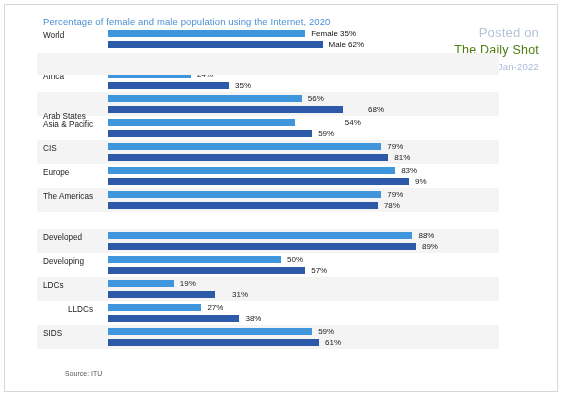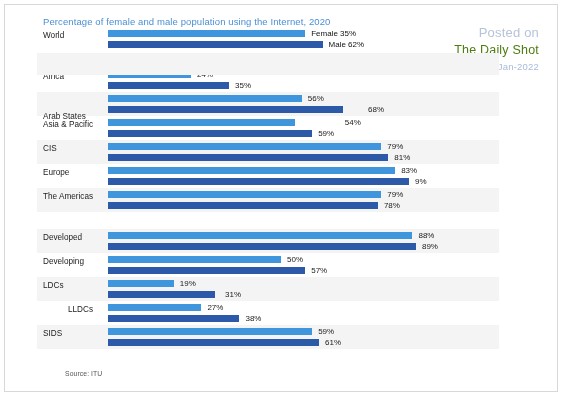--- a/index.html
+++ b/index.html
@@ -179,21 +179,21 @@
       <div class="cat-label" style="top: 230px;">Developing</div>
       <div class="bar female" style="top: 229px; width: 173px;"></div>
       <div class="val" style="top: 228px; left: 282px;">50%</div>
       <div class="bar male" style="top: 240px; width: 197.22px;"></div>
       <div class="val" style="top: 239px; left: 306.22px;">57%</div>
       <div class="band" style="top: 250px; height: 24px;"></div>
       <div class="cat-label" style="top: 254px;">LDCs</div>
       <div class="bar female" style="top: 253px; width: 65.74px;"></div>
       <div class="val" style="top: 252px; left: 174.74px;">19%</div>
       <div class="bar male" style="top: 264px; width: 107.26px;"></div>
-      <div class="val" style="top: 263px; left: 220px;">31%</div>
+      <div class="val" style="top: 263px; left: 227px;">31%</div>
       <div class="band plain" style="top: 274px; height: 24px;"></div>
       <div class="cat-label" style="top: 278px; padding-left: 25px;">LLDCs</div>
       <div class="bar female" style="top: 277px; width: 93.42px;"></div>
       <div class="val" style="top: 276px; left: 202.42px;">27%</div>
       <div class="bar male" style="top: 288px; width: 131.48px;"></div>
       <div class="val" style="top: 287px; left: 240.48px;">38%</div>
       <div class="band" style="top: 298px; height: 24px;"></div>
       <div class="cat-label" style="top: 302px;">SIDS</div>
       <div class="bar female" style="top: 301px; width: 204.14px;"></div>
       <div class="val" style="top: 300px; left: 313.14px;">59%</div>

